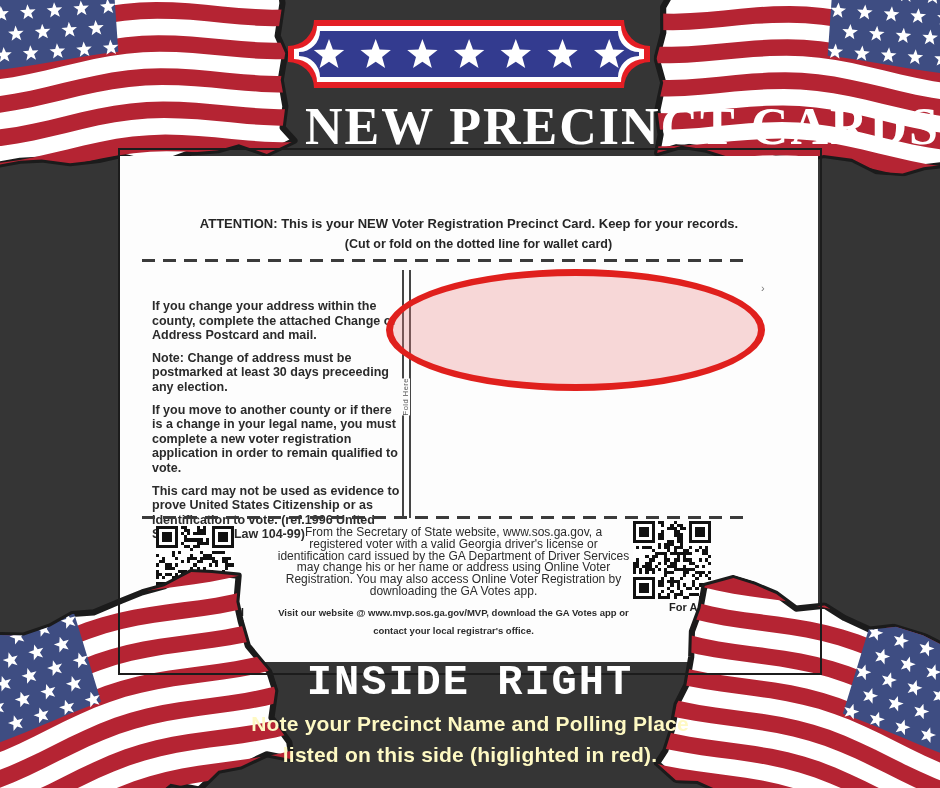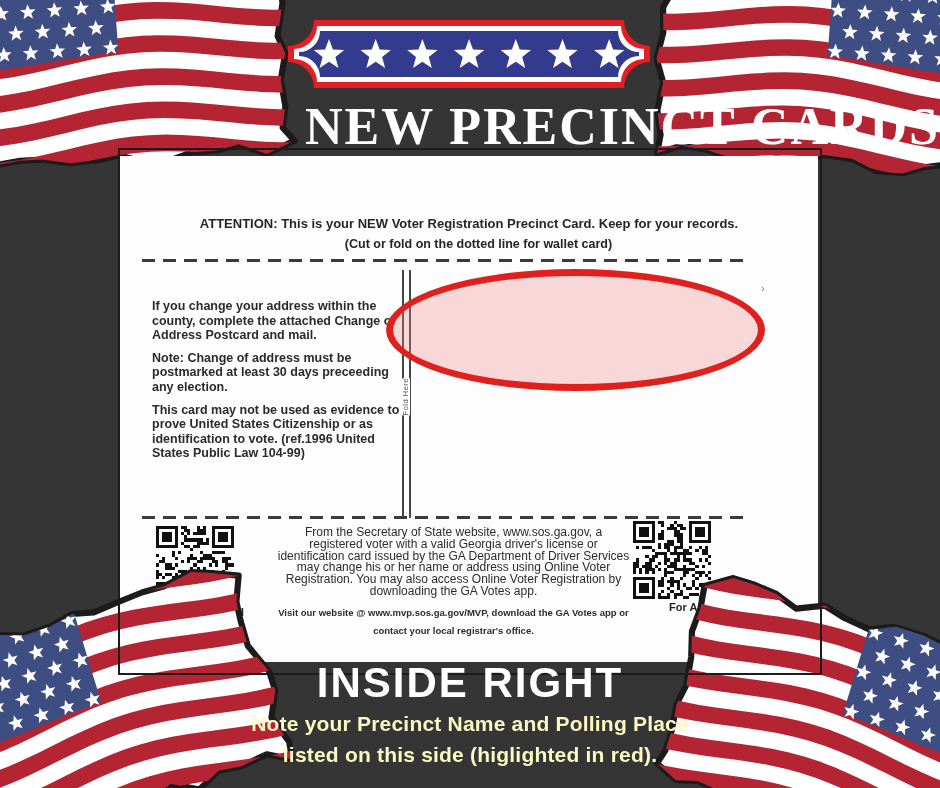--- a/index.html
+++ b/index.html
@@ -20,21 +20,21 @@
   
   .top-title{
     position:absolute;left:0;right:0;top:97px;z-index:5;
     text-align:right;color:#fff;
     font-family:"Liberation Serif",serif;font-weight:700;
     font-size:52px;letter-spacing:2px;
   }
   .bottom-title{
     position:absolute;left:0;right:0;top:659px;z-index:5;
     text-align:center;color:#fff;
-    font-family:Liberation Sans, sans-serif;font-weight:700;
+    font-family:Liberation Mono, monospace;font-weight:700;
     font-size:42px;letter-spacing:2px;
   }
   .note{
     position:absolute;left:0;right:0;top:708px;z-index:5;
     text-align:center;color:#fef9c3;font-weight:700;
     font-size:21px;line-height:31px;letter-spacing:0.2px;
   }
   
   .card-white{position:absolute;left:120px;top:156px;width:698px;height:506px;background:#fdfdfd;z-index:2;}
   .card-outline{position:absolute;left:118px;top:148px;width:700px;height:523px;border:2px solid #1c1c1c;z-index:4;pointer-events:none;}
@@ -274,20 +274,21 @@
   <div class="card-layer">
 
     <div class="attention">ATTENTION: This is your NEW Voter Registration Precinct Card. Keep for your records.</div>
     <div class="cut-note">(Cut or fold on the dotted line for wallet card)</div>
 
     <div class="dash dash-top"></div>
 
     <div class="left-col">
       <p>If you change your address within the county, complete the attached Change of Address Postcard and mail.</p>
       <p>Note: Change of address must be postmarked at least 30 days preceeding any election.</p>
+      <p>If you move to another county or if there is a change in your legal name, you must complete a new voter registration application in order to remain qualified to vote.</p>
       <p>This card may not be used as evidence to prove United States Citizenship or as identification to vote. (ref.1996 United States Public Law 104-99)</p>
     </div>
 
     <div class="fold-line">
       <span class="fold-text">Fold Here</span>
     </div>
 
     <div class="oval" id="highlightOval" style="border: 7px solid rgb(224, 32, 29); background: rgba(236, 130, 130, 0.3);"></div>
 
 

